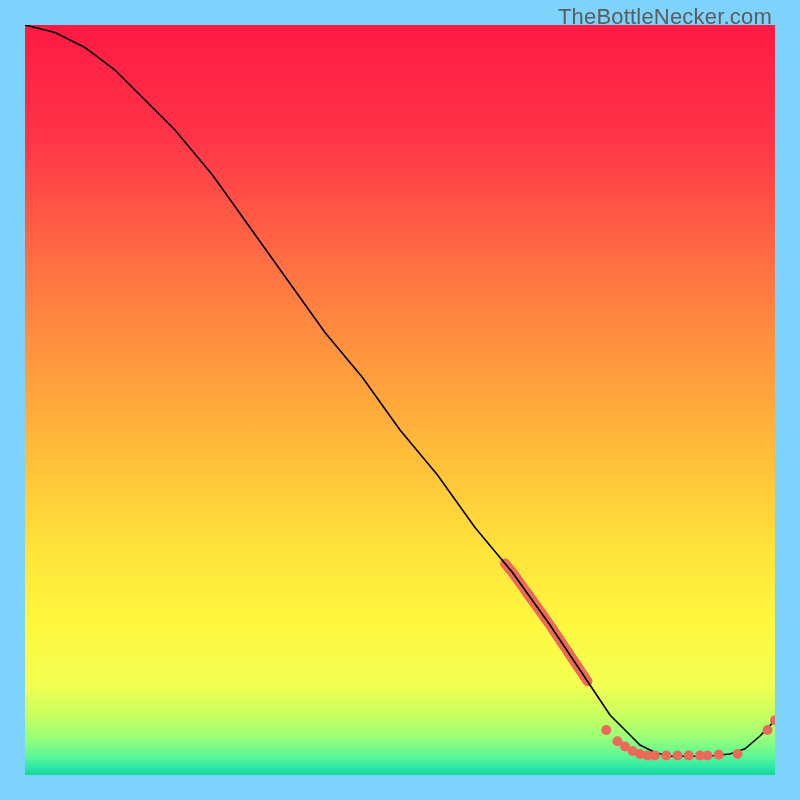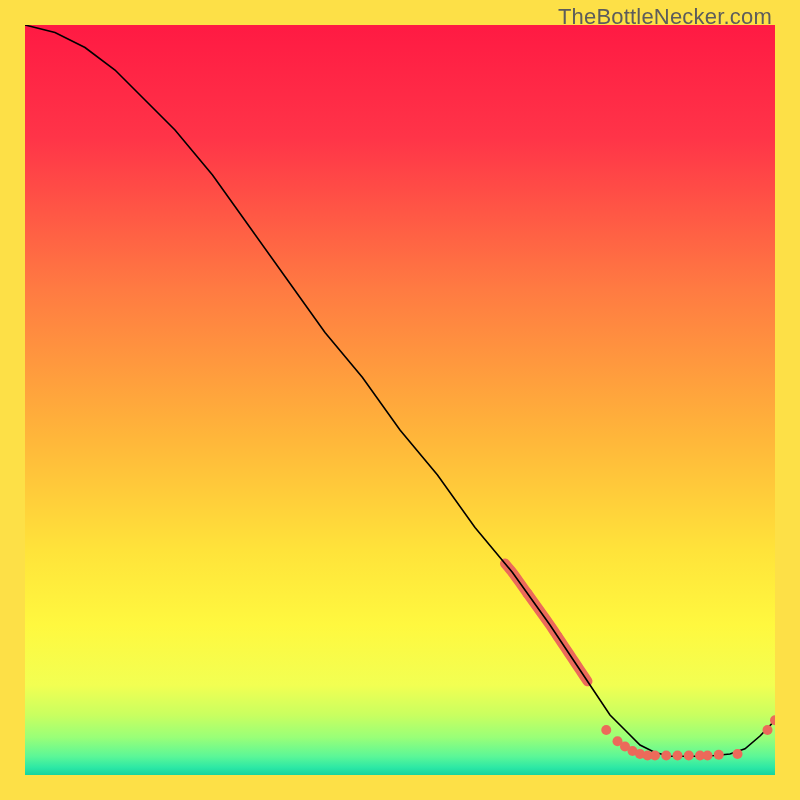--- a/index.html
+++ b/index.html
@@ -8,21 +8,21 @@
     width: 800px;
     height: 800px;
     background: #000;
     overflow: hidden;
     font-family: Arial, Helvetica, sans-serif;
   }
   .stage {
     position: relative;
     width: 800px;
     height: 800px;
-    background: #fde047;
+    background: #7dd3fc;
     text-align: right;
   }
   .plot-wrap {
     position: absolute;
     left: 25px;
     top: 25px;
     width: 750px;
     height: 750px;
   }
   svg.plot {

